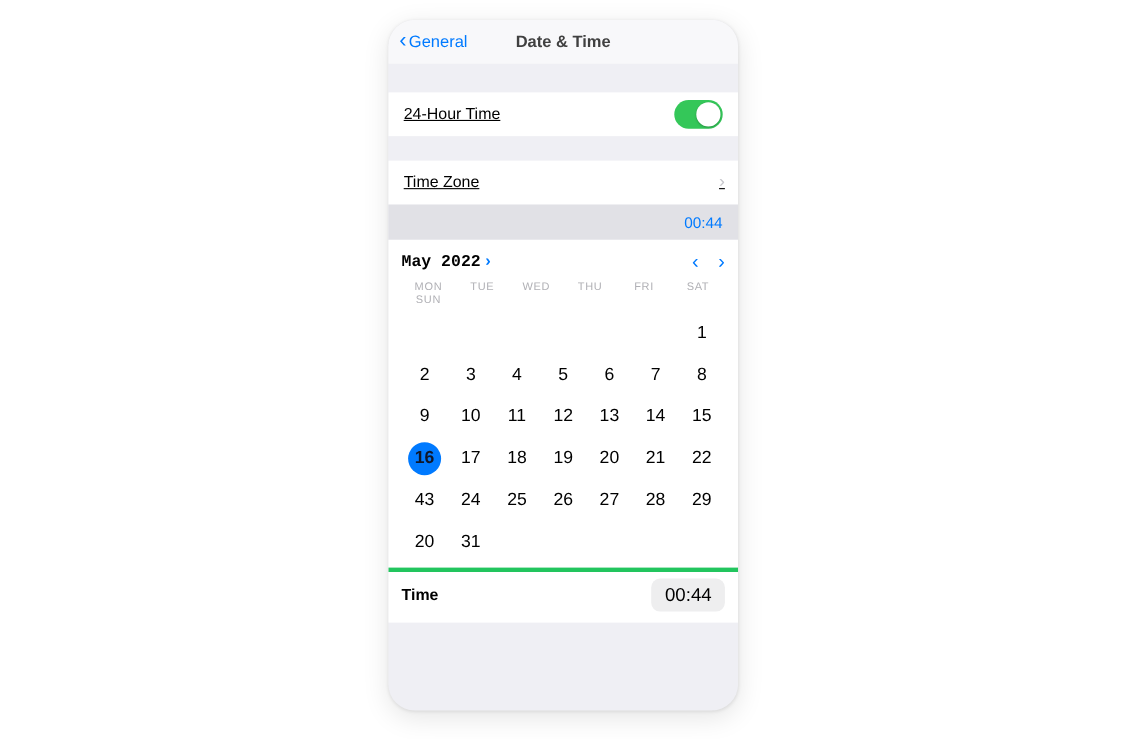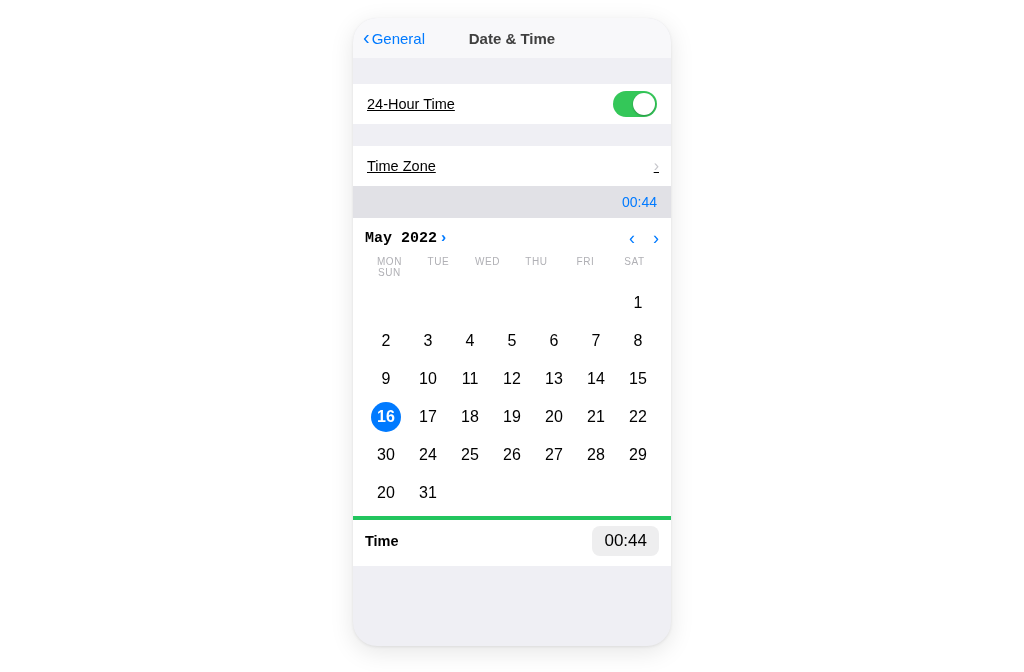--- a/index.html
+++ b/index.html
@@ -64,21 +64,21 @@
   .cal-head .month { font-weight: 600; font-size: 15px; display: flex; align-items: center; gap: 2px; font-family: Liberation Mono, monospace; }
   .cal-head .month .mchev { color: #007aff; font-size: 15px; }
   .cal-head .navarrows { display: flex; gap: 18px; }
   .cal-head .navarrows span { color: #007aff; font-size: 18px; line-height: 1; }
   .dow { display: grid; grid-template-columns: repeat(6, 1fr); margin-top: 4px; }
   .dow div { text-align: center; font-size: 10px; letter-spacing: 0.6px; color: #b0b0b5; font-weight: 500; }
   .grid { display: grid; grid-template-columns: repeat(7, 1fr); row-gap: 4px; margin-top: 8px; }
   .cell { height: 34px; display: flex; align-items: center; justify-content: center; font-size: 16px; color: #000; }
   .cell.blank {}
   .cell .d { width: 30px; height: 30px; border-radius: 50%; display: flex; align-items: center; justify-content: center; }
-  .cell.selected .d { background: #007aff; color: #ffffff; font-weight: 600; }
+  .cell.selected .d { background: #007aff; color: #0f172a; font-weight: 600; }
   .time-row {
     border-top: 4px solid #22c55e; margin: 6px -12px 0; padding: 6px 12px 2px;
     display: flex; align-items: center; justify-content: space-between;
   }
   .time-row .tl { font-weight: 600; font-size: 14.5px; }
   .time-row .pill {
     background: #eeeeef; border-radius: 8px; padding: 5px 12px; font-size: 17px; color: #000;
   }
 </style>
 </head>
@@ -207,21 +207,21 @@
           <div class="cell">
             <span class="d">20</span>
           </div>
           <div class="cell">
             <span class="d">21</span>
           </div>
           <div class="cell">
             <span class="d">22</span>
           </div>
           <div class="cell">
-            <span class="d">30</span>
+            <span class="d">43</span>
           </div>
           <div class="cell">
             <span class="d">24</span>
           </div>
           <div class="cell">
             <span class="d">25</span>
           </div>
           <div class="cell">
             <span class="d">26</span>
           </div>

